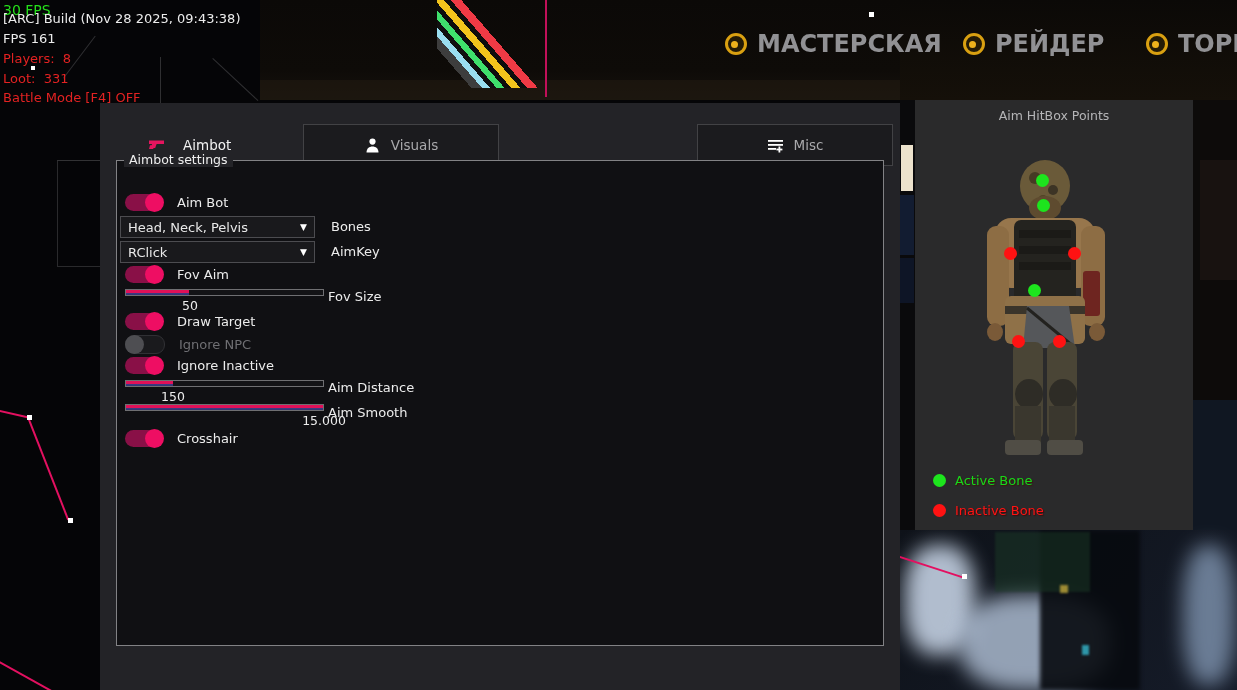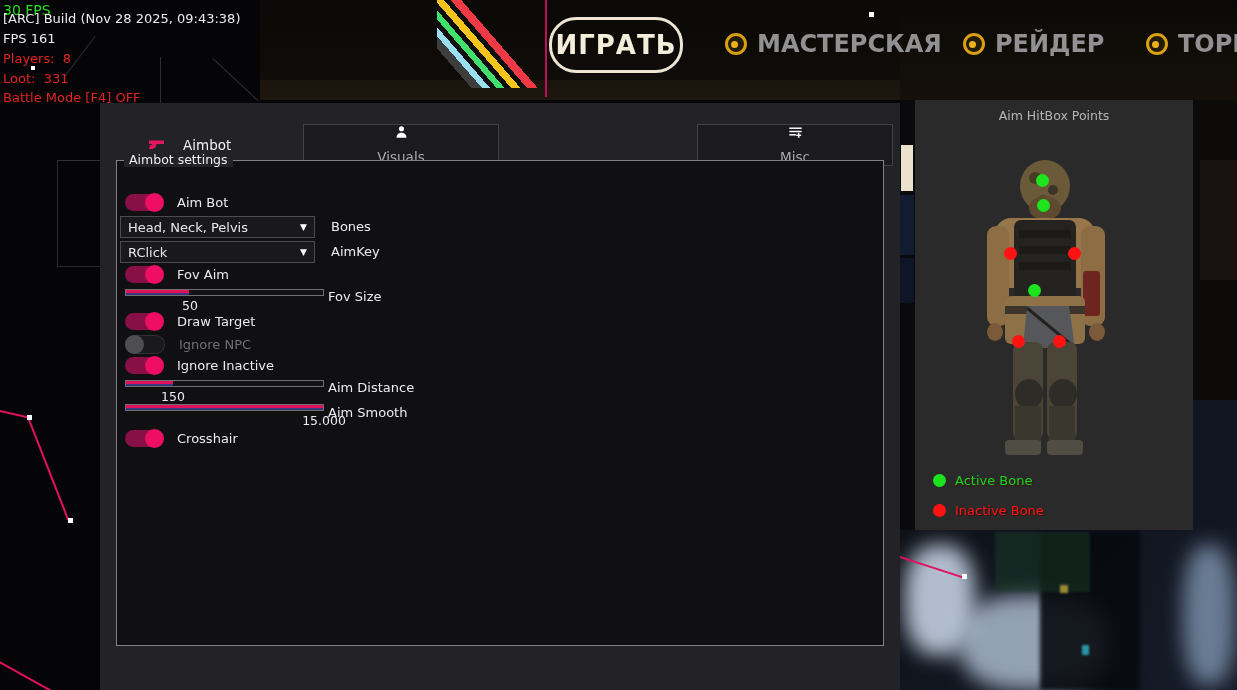--- a/index.html
+++ b/index.html
@@ -45,21 +45,21 @@
   .play-pill{left:549px;top:17px;width:128px;height:50px;border:3px solid #eee6d3;border-radius:27px;
     display:flex;align-items:center;justify-content:center;color:#f3edda;font-size:26px;font-weight:bold;letter-spacing:1px;}
   .menu-item{top:28px;height:32px;display:flex;align-items:center;gap:10px;color:#919194;font-size:24px;font-weight:bold;}
   .coin{width:16px;height:16px;border-radius:50%;border:3px solid #d9a011;background:#241b06;position:relative;flex:0 0 auto;}
   .coin::after{content:"";position:absolute;left:3px;top:5px;width:7px;height:7px;border-radius:50%;background:#edb11c;}
   .wdot{left:869px;top:12px;width:5px;height:5px;background:#fff;}
 
   
   .panel{left:100px;top:103px;width:800px;height:587px;background:#232327;}
   .tabbox{top:21px;width:196px;height:42px;background:#1b1b1e;border:1px solid #424245;
-    display:flex;align-items:center;justify-content:center;gap:10px;color:#a9a9ac;font-size:13.5px;box-sizing:border-box;flex-direction:column;}
+    display:flex;align-items:center;justify-content:center;gap:10px;color:#a9a9ac;font-size:13.5px;box-sizing:border-box;}
   .tab-active{top:21px;height:42px;display:flex;align-items:center;gap:18px;color:#f2f2f2;font-size:13.5px;}
   .tabicon{width:17px;height:17px;display:block;}
 
   .fieldset{left:16px;top:57px;width:768px;height:486px;background:#101013;border:1px solid #828285;box-sizing:border-box;}
   .flegend{left:7px;top:-9px;background:#232327;padding:0 5px;font-size:12.5px;color:#eeeeee;}
 
   .toggle{width:38px;height:17px;border-radius:9px;background:#891047;}
   .toggle .knob{position:absolute;right:-1px;top:-1px;width:19px;height:19px;border-radius:50%;background:#ee0e63;}
   .toggle.off{background:#1a1a1d;border:1px solid #303034;}
   .toggle.off .knob{right:auto;left:-1px;background:#4e4e52;}
@@ -131,23 +131,20 @@
     <div class="abs sq" style="left:62px;top:574px"></div>
   </div>
 
   <div class="abs hud hud-green" style="top:2px">30 FPS</div>
   <div class="abs hud hud-white" style="top:11px">[ARC] Build (Nov 28 2025, 09:43:38)</div>
   <div class="abs hud hud-white" style="top:31px">FPS 161</div>
   <div class="abs hud hud-red" style="top:51px">Players:  8</div>
   <div class="abs hud hud-red" style="top:71px">Loot:  331</div>
   <div class="abs hud hud-red" style="top:90px">Battle Mode [F4] OFF</div>
 
-  <div class="abs play-pill">
-    <span>ИГРАТЬ</span>
-  </div>
   <div class="abs menu-item" style="left:725px">
     <span class="coin"></span>
     <span>МАСТЕРСКАЯ</span>
   </div>
   <div class="abs menu-item" style="left:963px">
     <span class="coin"></span>
     <span>РЕЙДЕР</span>
   </div>
   <div class="abs menu-item" style="left:1146px">
     <span class="coin"></span>

